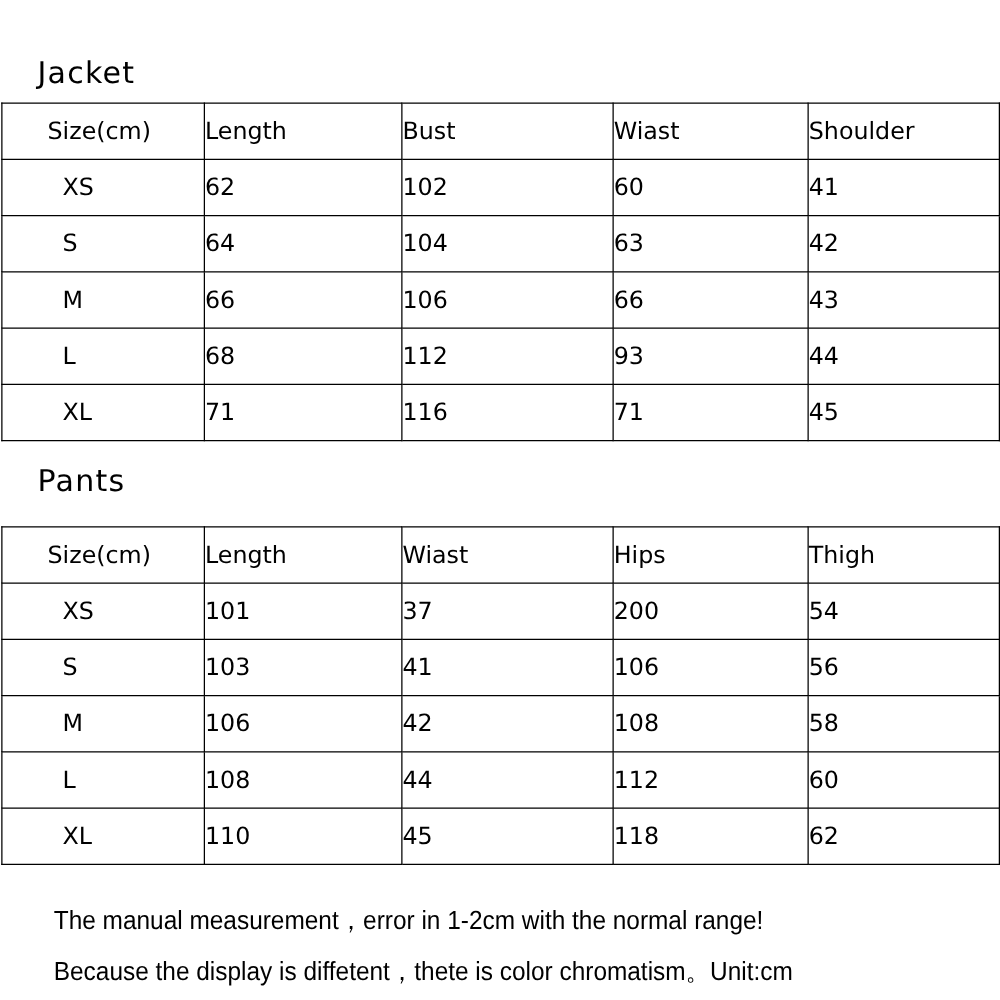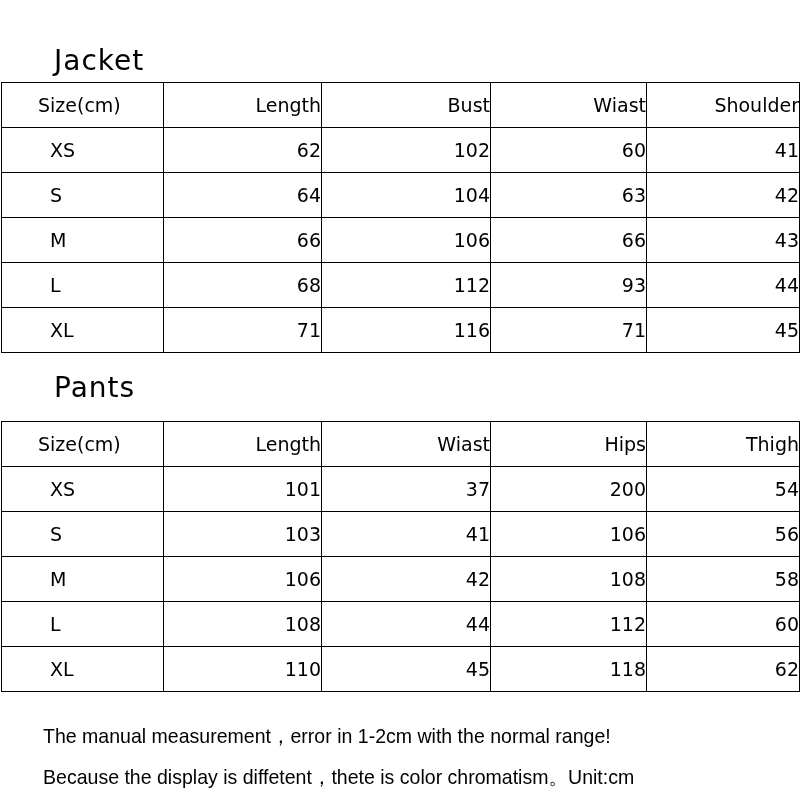--- a/index.html
+++ b/index.html
@@ -1,22 +1,22 @@
 <!DOCTYPE html>
 <html><head>
   <meta charset="utf-8">
   <style>
     html, body { margin: 0; padding: 0; background: #ffffff; }
     body { width: 800px; height: 800px; position: relative; overflow: hidden; font-family: "DejaVu Sans", sans-serif; color: #000; }
-    .section-title { position: absolute; left: 30px; font-size: 28px; letter-spacing: 1px; font-family: "DejaVu Sans", sans-serif; margin-left: 24px; }
+    .section-title { position: absolute; left: 30px; font-size: 24px; letter-spacing: 1px; font-family: "DejaVu Sans", sans-serif; }
     table.size-table { position: absolute; left: 1px; width: 798px; border-collapse: collapse; table-layout: fixed; }
     table.size-table td { border: 1.5px solid #000; height: 44px; padding: 0; font-size: 19px; vertical-align: middle; }
     table.size-table td.c0 { text-align: left; padding-left: 48px; }
     table.size-table tr.header td.c0 { padding-left: 36px; }
-    table.size-table td.cn { text-align: right; }
+    table.size-table td.cn { text-align: left; }
     col.w0 { width: 162px; } col.w1 { width: 158px; } col.w2 { width: 169px; } col.w3 { width: 156px; } col.w4 { width: 153px; }
     .note { position: absolute; left: 43px; font-size: 21px; font-family: "Liberation Sans", sans-serif; transform: scaleX(0.93); transform-origin: left; }
   </style>
 </head>
 <body>
 
 <div class="section-title" style="top:44px;">Jacket</div>
 <table class="size-table" style="top:82px;">
   <colgroup>
       <col class="w0">

